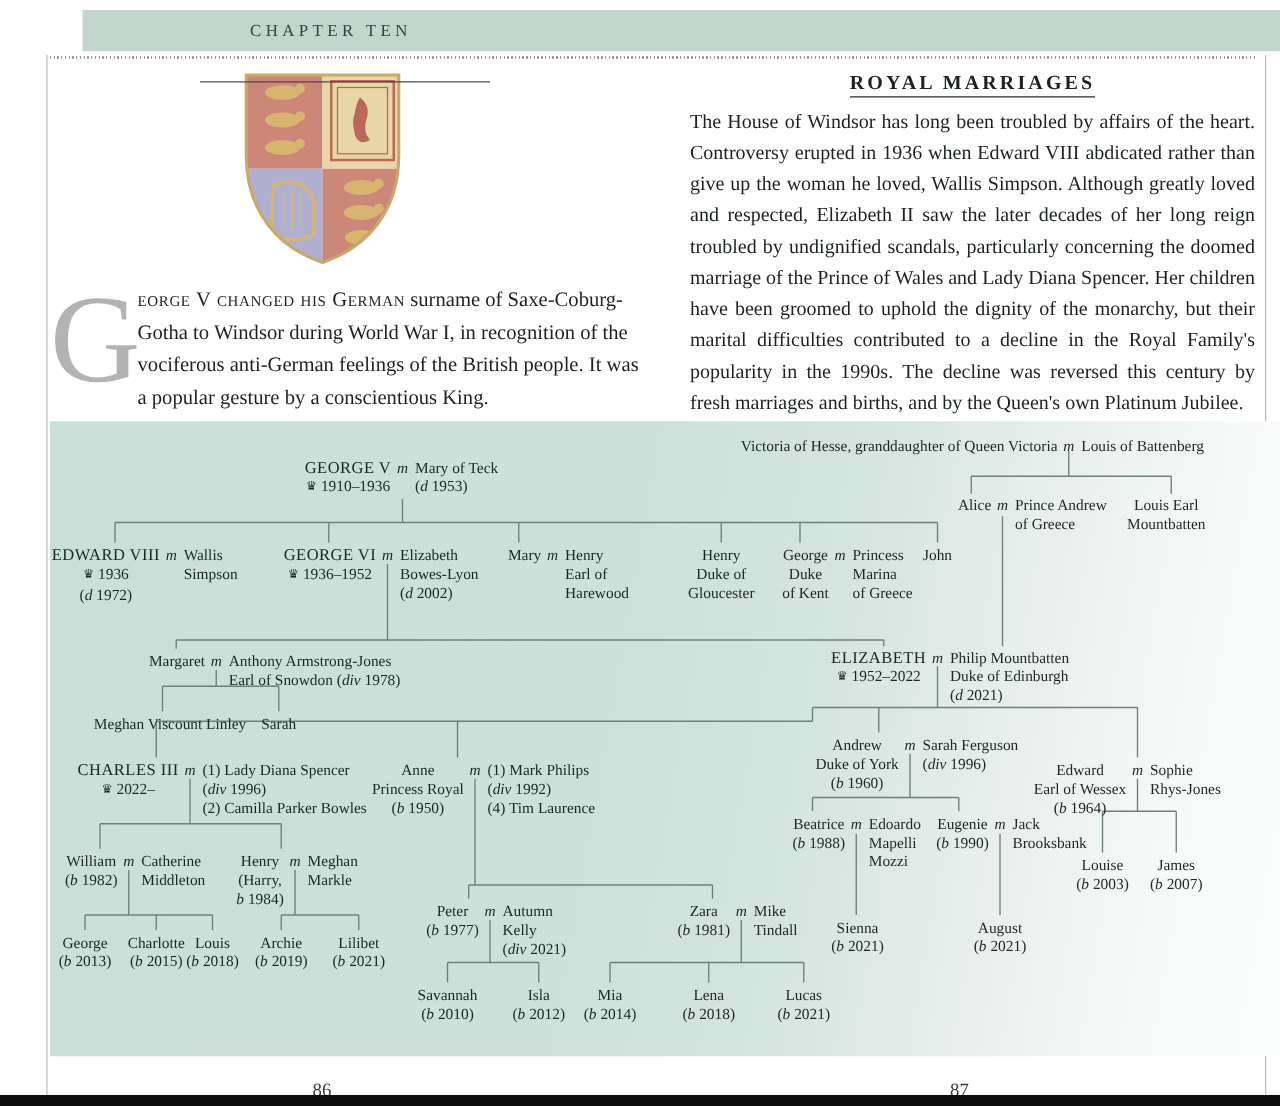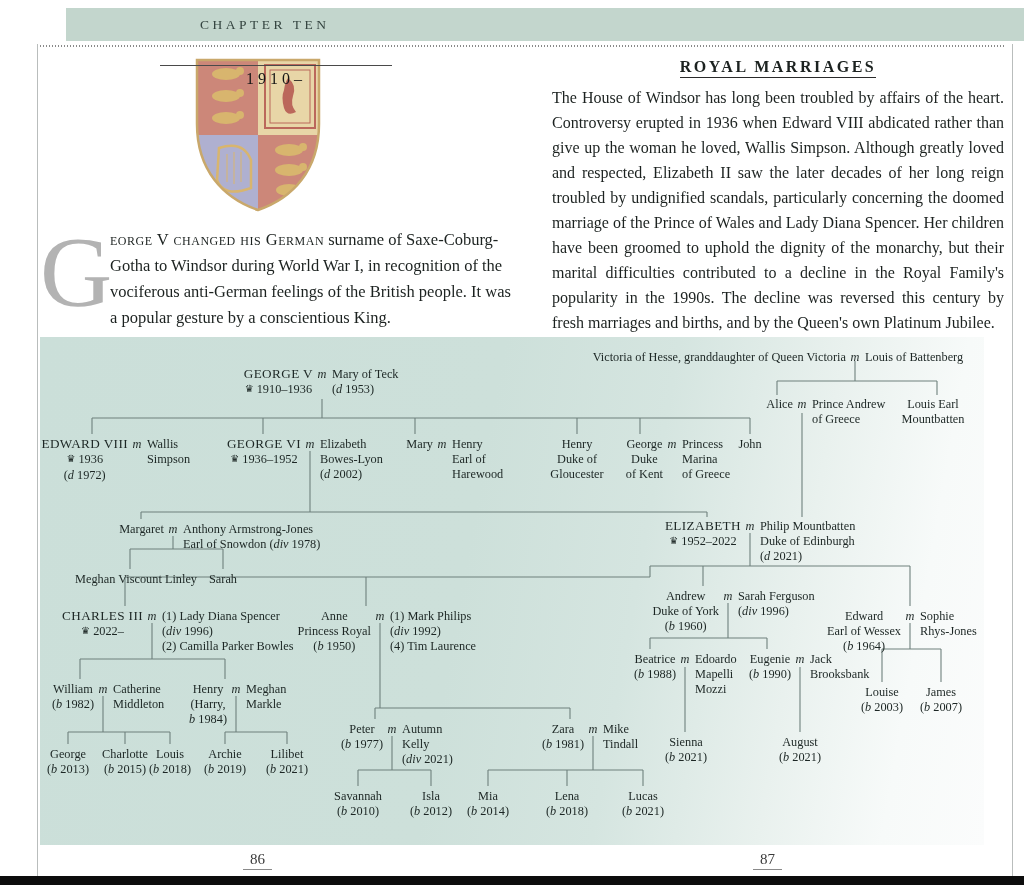--- a/index.html
+++ b/index.html
@@ -30,32 +30,32 @@
   .intro{position:absolute;left:40px;top:227px;width:476px;font-size:16.5px;line-height:26px;text-align:left;}
   .dropcap{float:left;font-size:100px;line-height:78px;color:#b3b3b3;width:66px;margin:6px 4px 0 0;}
   .lead{font-variant:small-caps;letter-spacing:.5px;}
   
   .article{position:absolute;left:552px;top:58px;width:452px;}
   .article-heading{text-align:center;font-size:16px;letter-spacing:2.5px;margin-bottom:9px;}
   .article-heading b{font-weight:bold;border-bottom:1px solid #2a2a2a;padding-bottom:2px;}
   .article-body{font-size:16px;line-height:25px;text-align:justify;}
   
   .tree-panel{position:absolute;left:40px;top:337px;width:944px;height:508px;
-      background:linear-gradient(100deg,#cbdfd9 0%,#cde0da 45%,#d5e5e0 62%,#e9f1ee 78%,#f7faf9 90%,#fbfcfc 100%);}
+      background:linear-gradient(100deg,#cbdfd9 0%,#cde0da 45%,#d5e5e0 62%,#e9f1ee 78%,#f7faf9 90%,#fbfcfc 100%);padding-left:40px;}
   .tree-svg{position:absolute;left:0;top:0;}
   .tnode{position:absolute;font-size:12.3px;line-height:14.8px;color:#1c2624;}
   .tnode .tl{position:absolute;right:9px;top:0;text-align:center;white-space:nowrap;}
   .tnode .tm{position:absolute;left:0;top:0;transform:translateX(-50%);font-style:italic;}
   .tnode .tr{position:absolute;left:10px;top:0;text-align:left;white-space:nowrap;}
   .tnode .tc{position:absolute;left:0;top:0;transform:translateX(-50%);text-align:center;white-space:nowrap;}
   .tnode .caps{font-size:13.2px;letter-spacing:.4px;}
   .tnode .crown{font-size:10px;position:relative;top:-1px;}
   
   .pagenum{position:absolute;top:851px;font-size:15px;color:#3a3a3a;}
-  .pagenum span{display:inline-block;border-bottom:1px solid #8a8a8a;padding:0 7px 1px 7px;}
+  .pagenum span{display:inline-block;border-bottom:1px solid #8a8a8a;padding:0 7px 1px 7px;margin-top:14px;}
   .pn-left{left:243px;} .pn-right{left:753px;}
 </style>
 </head>
 <body>
 
 <div class="header-band">
   <span class="hdr-left">CHAPTER TEN</span>
 </div>
 <div class="dotted-rule"></div>
 <div class="page-edge edge-l"></div>
@@ -104,21 +104,20 @@
         <ellipse cx="96" cy="132" rx="13" ry="6"></ellipse>
           <circle cx="109" cy="129" r="4"></circle>
       </g>
     </g>
     <path d="M4,2 H126 V66 C126,112 100,140 65,152 C30,140 4,112 4,66 Z" fill="none" stroke="#c9a86b" stroke-width="2.5"></path>
   </svg>
 </div>
 
 <div class="title-block">
   <div class="title-rule"></div>
-  <div class="title-dates">1910–</div>
 </div>
 
 <div class="intro">
   <span class="dropcap">G</span>
   <span class="lead">eorge V changed his German</span><span> surname of Saxe-Coburg-Gotha to Windsor during World War I, in recognition of the vociferous anti-German feelings of the British people. It was a popular gesture by a conscientious King.</span>
 </div>
 
 <div class="article">
   <div class="article-heading"><b>ROYAL MARRIAGES</b></div>
   <div class="article-body">The House of Windsor has long been troubled by affairs of the heart. Controversy erupted in 1936 when Edward VIII abdicated rather than give up the woman he loved, Wallis Simpson. Although greatly loved and respected, Elizabeth II saw the later decades of her long reign troubled by undignified scandals, particularly concerning the doomed marriage of the Prince of Wales and Lady Diana Spencer. Her children have been groomed to uphold the dignity of the monarchy, but their marital difficulties contributed to a decline in the Royal Family's popularity in the 1990s. The decline was reversed this century by fresh marriages and births, and by the Queen's own Platinum Jubilee.</div>

